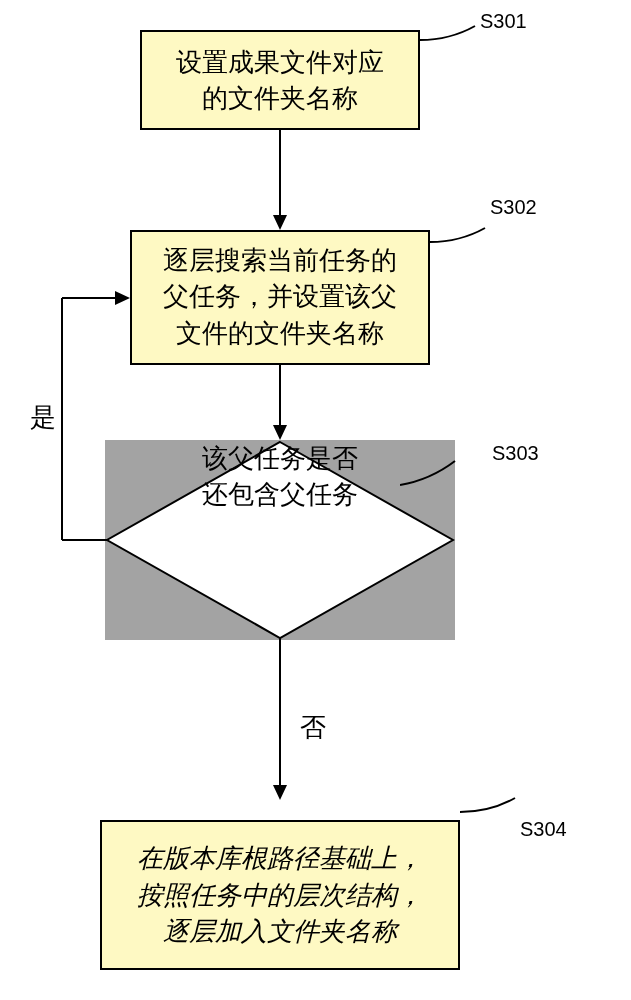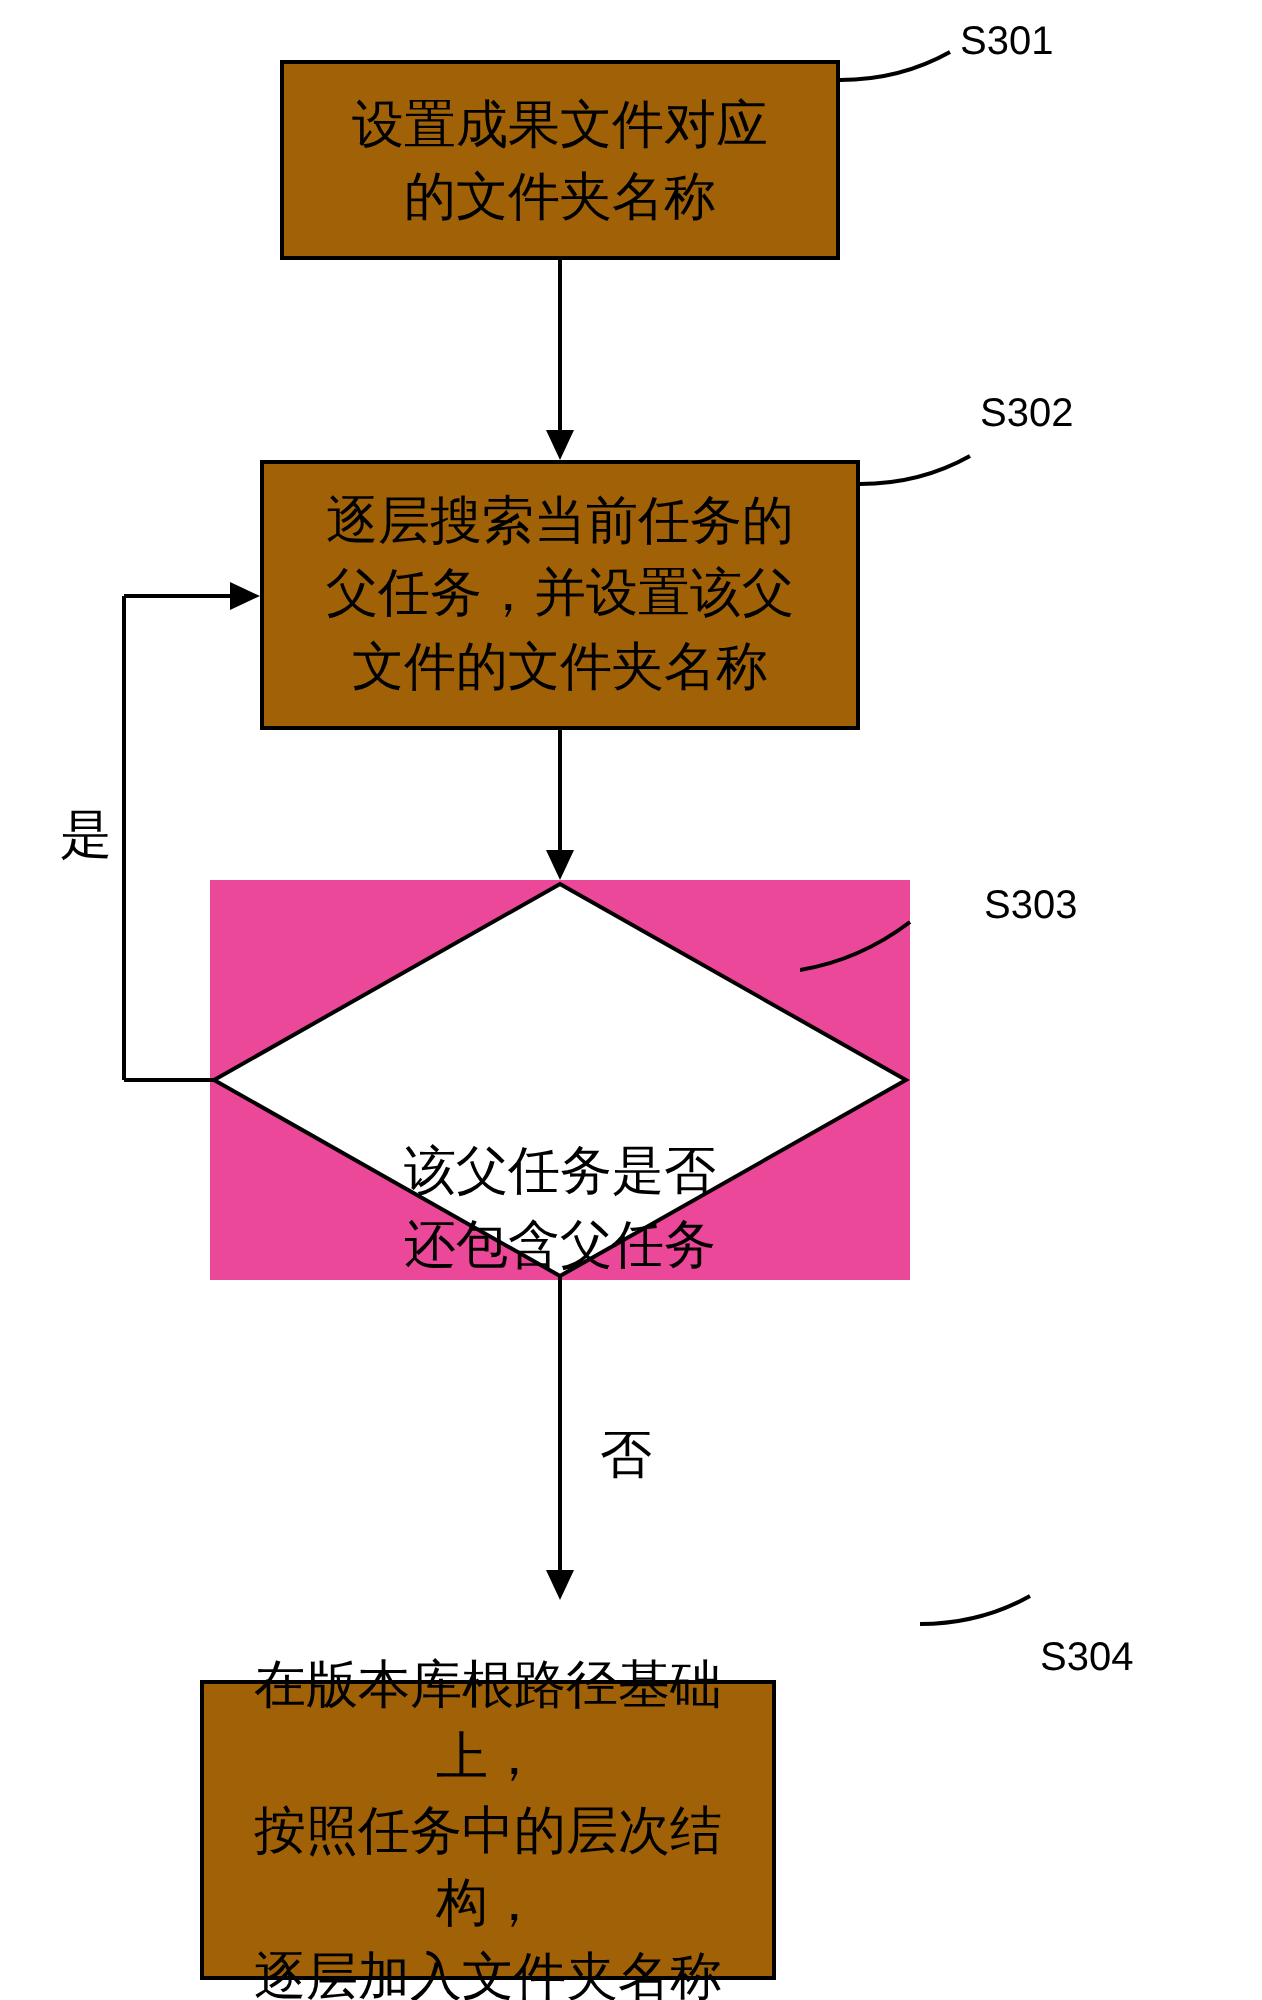--- a/index.html
+++ b/index.html
@@ -11,34 +11,34 @@
       font-family: "SimSun", "Microsoft YaHei", sans-serif;
     }
     .canvas {
       position: relative;
       width: 631px;
       height: 1000px;
     }
     .box {
       position: absolute;
       border: 2px solid #000;
-      background: #a16207;
+      background: #fef9c3;
       display: flex;
       align-items: center;
       justify-content: center;
       text-align: center;
       font-size: 26px;
       line-height: 1.4;
       padding: 12px 18px;
     }
     .diamond {
       position: absolute;
-      background: #ec4899;
+      background: #a3a3a3;
       display: flex;
-      align-items: flex-end;
+      align-items: flex-start;
       justify-content: center;
     }
     .diamond svg {
       position: absolute;
       top: 0;
       left: 0;
     }
     .diamond .dtext {
       position: relative;
       z-index: 2;
@@ -117,21 +117,21 @@
     <polygon points="80,10 65,3 65,17" fill="#000"></polygon>
   </svg>
   <span class="edge-label" style="left:30px; top:400px;">是</span>
 
   <svg class="arrow-line" style="left:270px; top:638px;" width="20" height="162">
     <line x1="10" y1="0" x2="10" y2="147" stroke="#000" stroke-width="2"></line>
     <polygon points="10,162 3,147 17,147" fill="#000"></polygon>
   </svg>
   <span class="edge-label" style="left:300px; top:710px;">否</span>
 
-  <div class="box" style="left:100px; top:840px; width:288px; height:150px;">
+  <div class="box" style="left:100px; top:820px; width:360px; height:150px;font-style:italic;">
     <span style="white-space:pre-line;">在版本库根路径基础上，
 按照任务中的层次结构，
 逐层加入文件夹名称</span>
   </div>
 
   <svg class="callout" style="left:460px; top:792px;" width="90" height="40">
     <path d="M 0 20 Q 30 20 55 6" stroke="#000" stroke-width="2" fill="none"></path>
   </svg>
   <span class="label" style="left:520px; top:818px;">S304</span>
 

